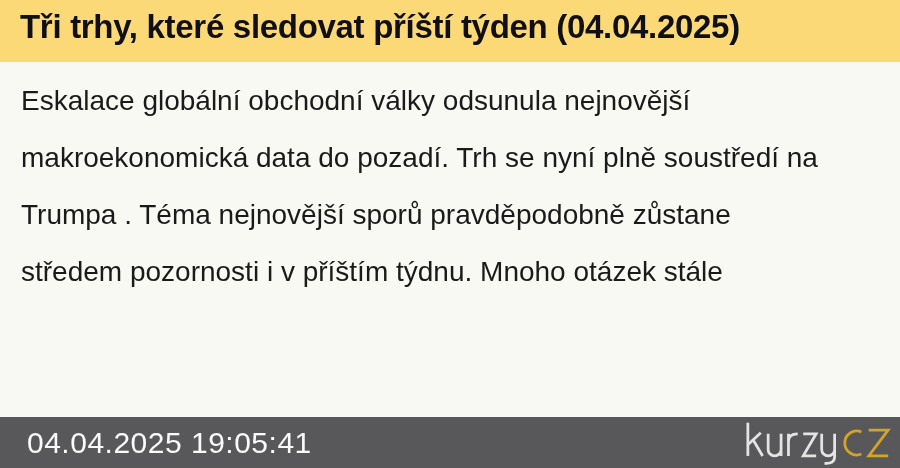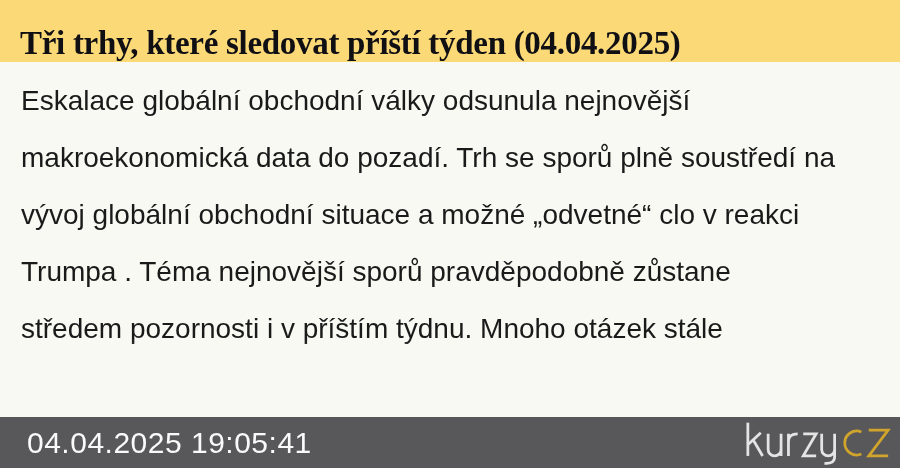--- a/index.html
+++ b/index.html
@@ -22,23 +22,22 @@
     width: 900px; height: 468px;
     display: flex;
     flex-direction: column;
     background: var(--body-bg);
   }
   .title-bar {
     height: 62px;
     flex: 0 0 62px;
     background: var(--header-bg);
     display: flex;
-    align-items: flex-end;
-    padding: 0 20px;
-    font-family: Liberation Serif, serif;
+    align-items: flex-start;
+    padding: 8px 20px;
   }
   .title {
     font-size: 33px;
     font-weight: bold;
     color: var(--title-text);
     letter-spacing: -0.3px;
     white-space: nowrap;
   }
   .article {
     position: relative;
@@ -85,22 +84,21 @@
 <body>
 
 <div class="card">
 
   <div class="title-bar">
     <div class="title">Tři trhy, které sledovat příští týden (04.04.2025)</div>
   </div>
 
   <div class="article">
     <div class="line">Eskalace globální obchodní války odsunula nejnovější</div>
-    <div class="line">makroekonomická data do pozadí. Trh se sporů plně soustředí na</div>
-    <div class="line">vývoj globální obchodní situace a možné „odvetné“ clo v reakci</div>
+    <div class="line">makroekonomická data do pozadí. Trh se nyní plně soustředí na</div>
     <div class="line">Trumpa . Téma nejnovější sporů pravděpodobně zůstane</div>
     <div class="line">středem pozornosti i v příštím týdnu. Mnoho otázek stále</div>
     <div class="fade-overlay"></div>
   </div>
 
   <div class="footer">
     <div class="timestamp">04.04.2025 19:05:41</div>
 
     <div class="logo">
       <svg width="150" height="48" viewBox="0 0 162 52" role="img" fill="none" aria-label="kurzycz">

